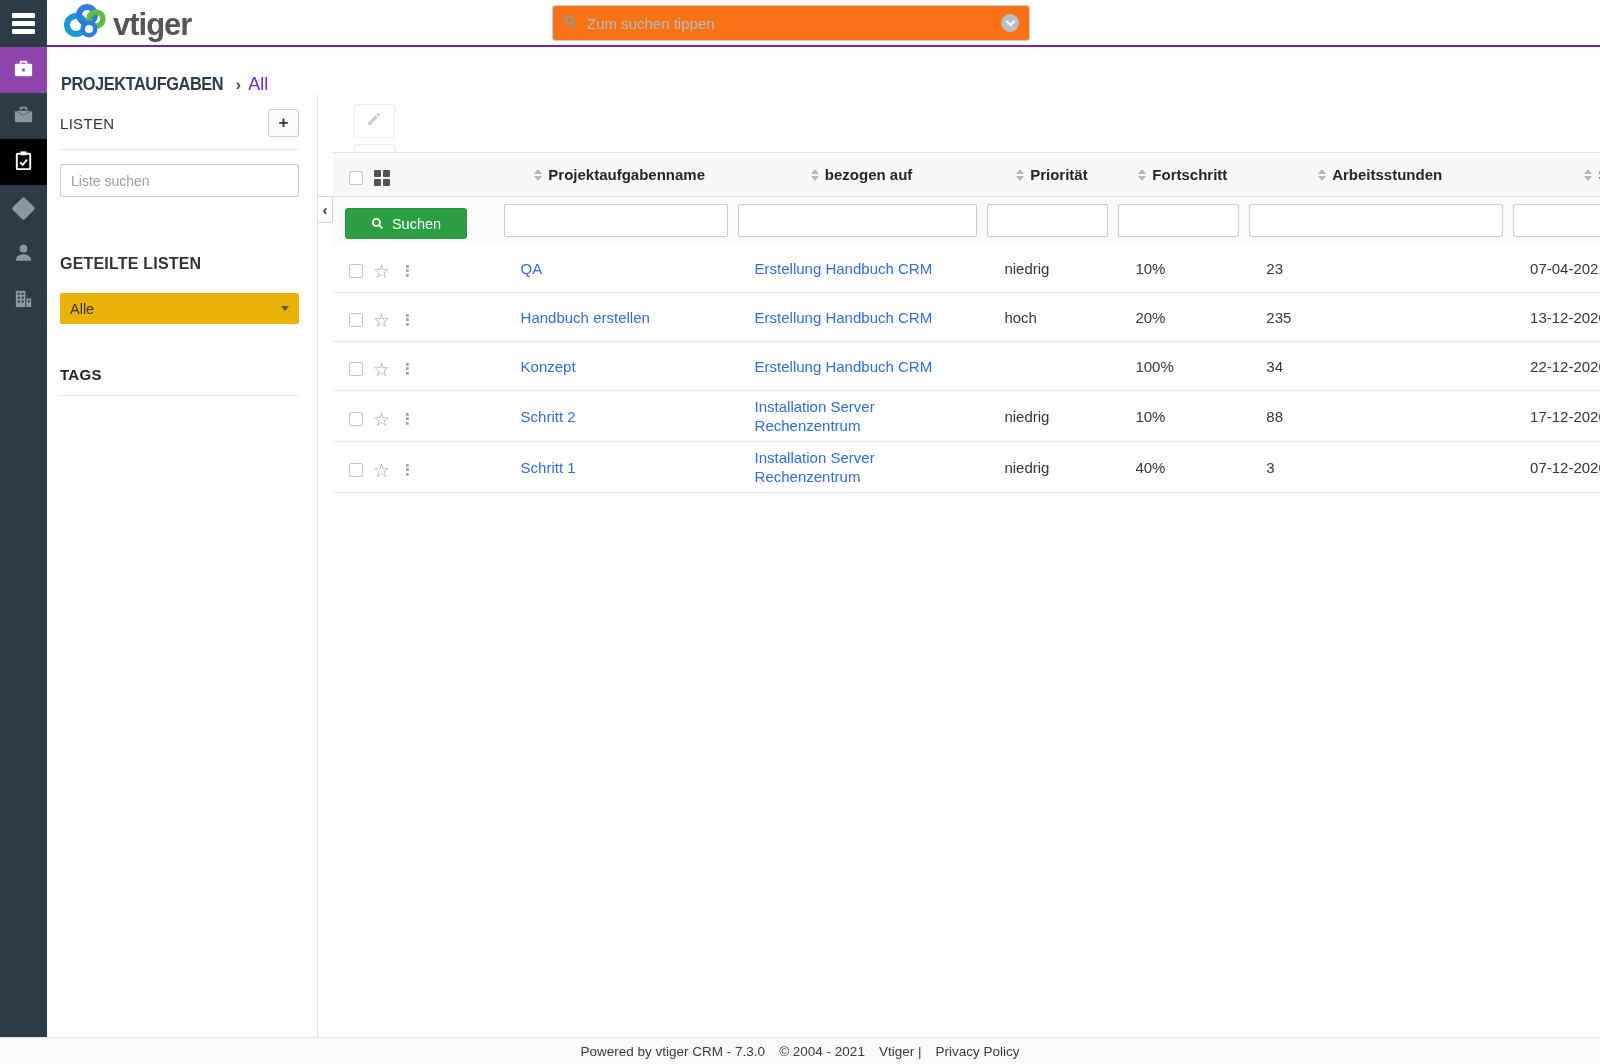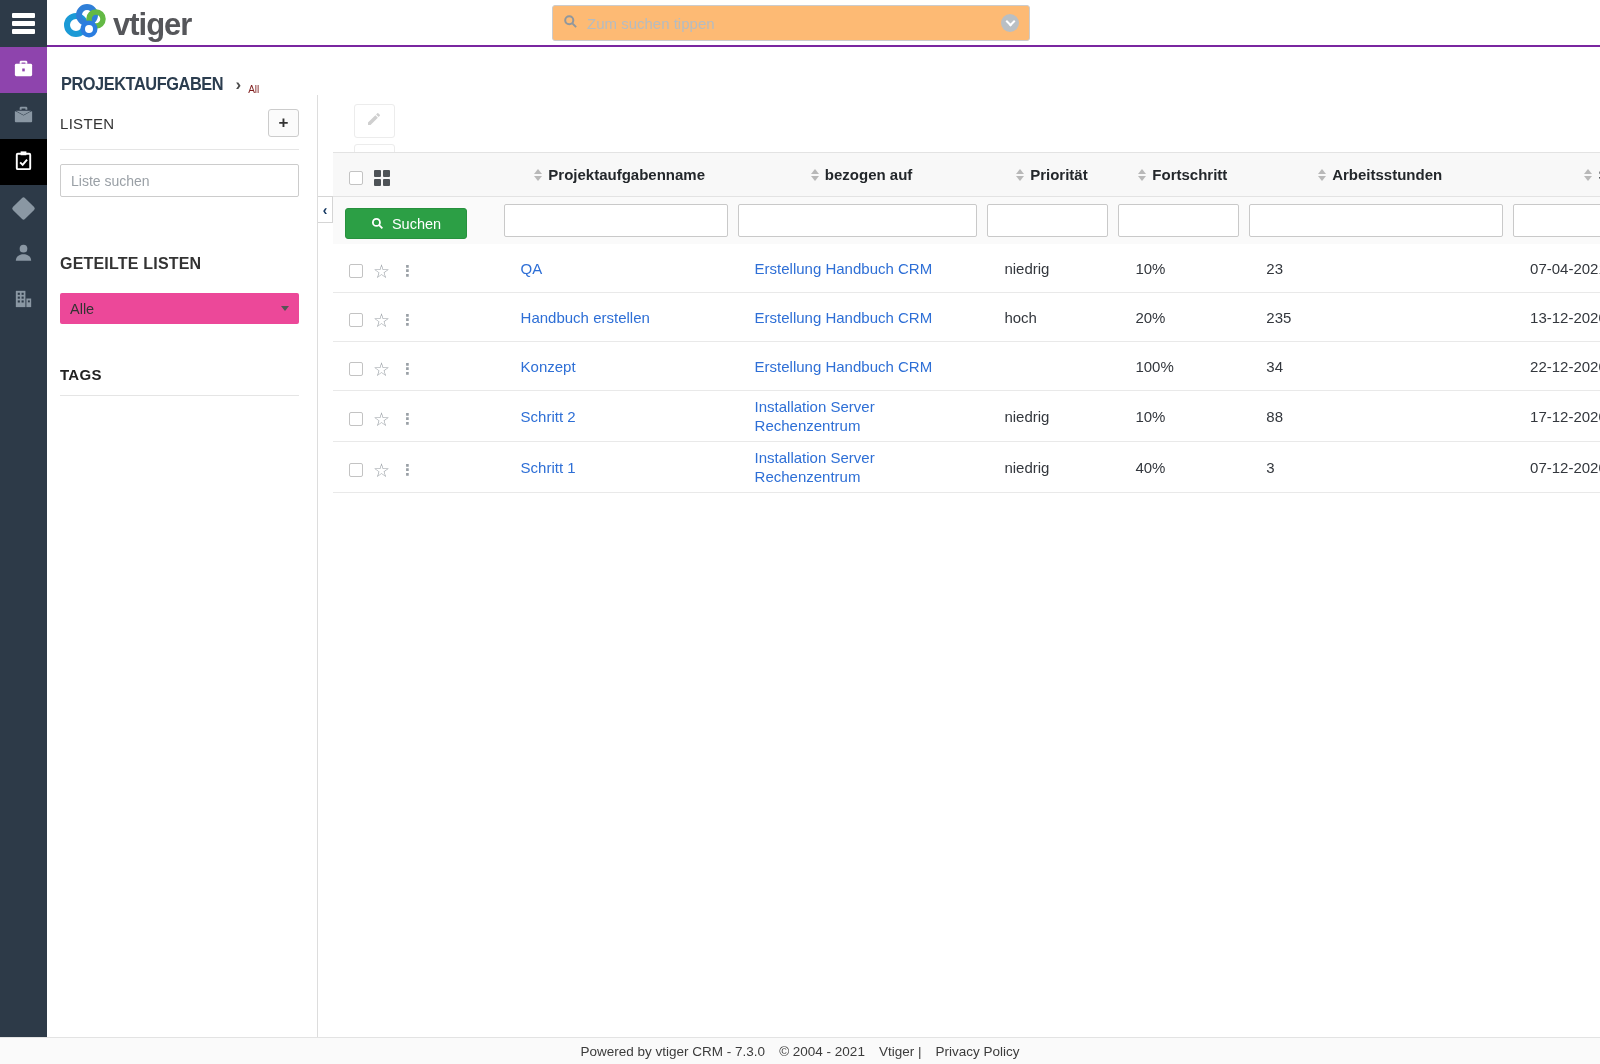--- a/index.html
+++ b/index.html
@@ -14,44 +14,44 @@
   .side-tile { width:47px; height:46px; display:flex; align-items:center; justify-content:center; color:#8a97a3; cursor:pointer; }
   .side-tile svg { width:23px; height:23px; }
   .side-tile.purple { background:#8e44ad; color:#fff; }
   .side-tile.active { background:#000; color:#fff; }
   .diamond { width:17px; height:17px; background:#8a97a3; transform:rotate(45deg); border-radius:2px; }
 
   
   .topbar { position:absolute; left:47px; top:0; width:1553px; height:47px; background:#fff; border-bottom:2px solid #7a26a0; z-index:20; }
   .logo { position:absolute; left:16px; top:3px; display:flex; align-items:center; gap:4px; }
   .logo-text { font-size:31px; font-weight:600; color:#55565a; letter-spacing:-1px; }
-  .global-search { position:absolute; left:505px; top:5px; width:478px; height:36px; border:1px solid #ccc; border-radius:3px; background:#fdba74; display:flex; align-items:center; padding:10px 10px; }
+  .global-search { position:absolute; left:505px; top:5px; width:478px; height:36px; border:1px solid #ccc; border-radius:3px; background:#f97316; display:flex; align-items:center; padding:10px 10px; }
   .global-search .mag { color:#8f979e; margin-right:9px; }
   .global-search input { flex:1; border:none; outline:none; font-size:15px; color:#444; background:transparent; font-family:inherit; }
   .global-search input::placeholder { color:#b4bcc2; }
   .chev-circle { width:18px; height:18px; border-radius:50%; background:#b9bfc4; display:flex; align-items:center; justify-content:center; cursor:pointer; }
   .chev-circle:after { content:""; border:solid #fff; border-width:0 2px 2px 0; padding:2.5px; transform:rotate(45deg); margin-top:-3px; }
 
   
   .breadcrumb { position:absolute; left:47px; top:49px; width:1553px; height:46px; display:flex; align-items:flex-end; padding-left:14px; background:#fff; }
   .bc-module { font-size:19px; font-weight:700; color:#2b3d4f; letter-spacing:-0.5px; transform:scaleX(0.86); transform-origin:left center; }
   .bc-sep { font-size:17px; color:#4a4a4a; margin:0 7px 0 -14px; font-weight:700; }
-  .bc-view { font-size:10px; color:#7f1d1d; }
+  .bc-view { font-size:18px; color:#6d28d9; }
 
   
   .left-panel { position:absolute; left:47px; top:95px; width:271px; height:942px; background:#fff; border-right:1px solid #ddd; }
   .lp-inner { padding:14px 18px 0 13px; }
   .lp-head { display:flex; align-items:center; justify-content:space-between; }
   .lp-title { font-size:15px; color:#333; letter-spacing:0.3px; }
   .lp-add { width:31px; height:28px; border:1px solid #ccc; border-radius:3px; background:#fbfbfb; font-size:17px; font-weight:700; color:#333; display:flex; align-items:center; justify-content:center; cursor:pointer; }
   .lp-div { height:1px; background:#e5e5e5; margin:12px 0 14px 0; }
   .lp-search { width:100%; height:33px; border:1px solid #ccc; border-radius:2px; padding:0 10px; font-size:14px; color:#444; font-family:inherit; outline:none; }
   .lp-search::placeholder { color:#9aa0a6; }
   .lp-sec-title { font-size:16px; font-weight:700; color:#333; margin:58px 0 20px 0; letter-spacing:0.2px; }
-  .lp-select { height:31px; background:#ec4899; border-radius:2px; display:flex; align-items:center; justify-content:space-between; padding:0 10px; font-size:14.5px; color:#333; cursor:pointer; }
+  .lp-select { height:31px; background:#eab308; border-radius:2px; display:flex; align-items:center; justify-content:space-between; padding:0 10px; font-size:14.5px; color:#333; cursor:pointer; }
   .caret-down { width:0; height:0; border-left:4px solid transparent; border-right:4px solid transparent; border-top:5px solid #555; }
   .lp-tags { font-size:15px; font-weight:700; color:#222; margin-top:42px; letter-spacing:0.3px; }
   .lp-div2 { height:1px; background:#e5e5e5; margin:12px 0 0 0; }
 
   
   .main { position:absolute; left:318px; top:95px; width:1282px; height:942px; background:#fff; overflow:hidden; }
   .collapse-tab { position:absolute; left:0; top:101px; width:15px; height:27px; background:#fff; border:1px solid #d5d5d5; border-left:none; display:flex; align-items:center; justify-content:center; font-size:14px; font-weight:700; color:#173a63; cursor:pointer; z-index:5; }
 
   .toolbar { position:absolute; left:17px; top:9px; display:flex; align-items:center; gap:6px;flex-direction:column; }
   .tb-icon { width:41px; height:34px; border:1px solid #ececec; border-radius:3px; background:#fff; display:flex; align-items:center; justify-content:center; color:#cfcfcf; cursor:pointer; }

